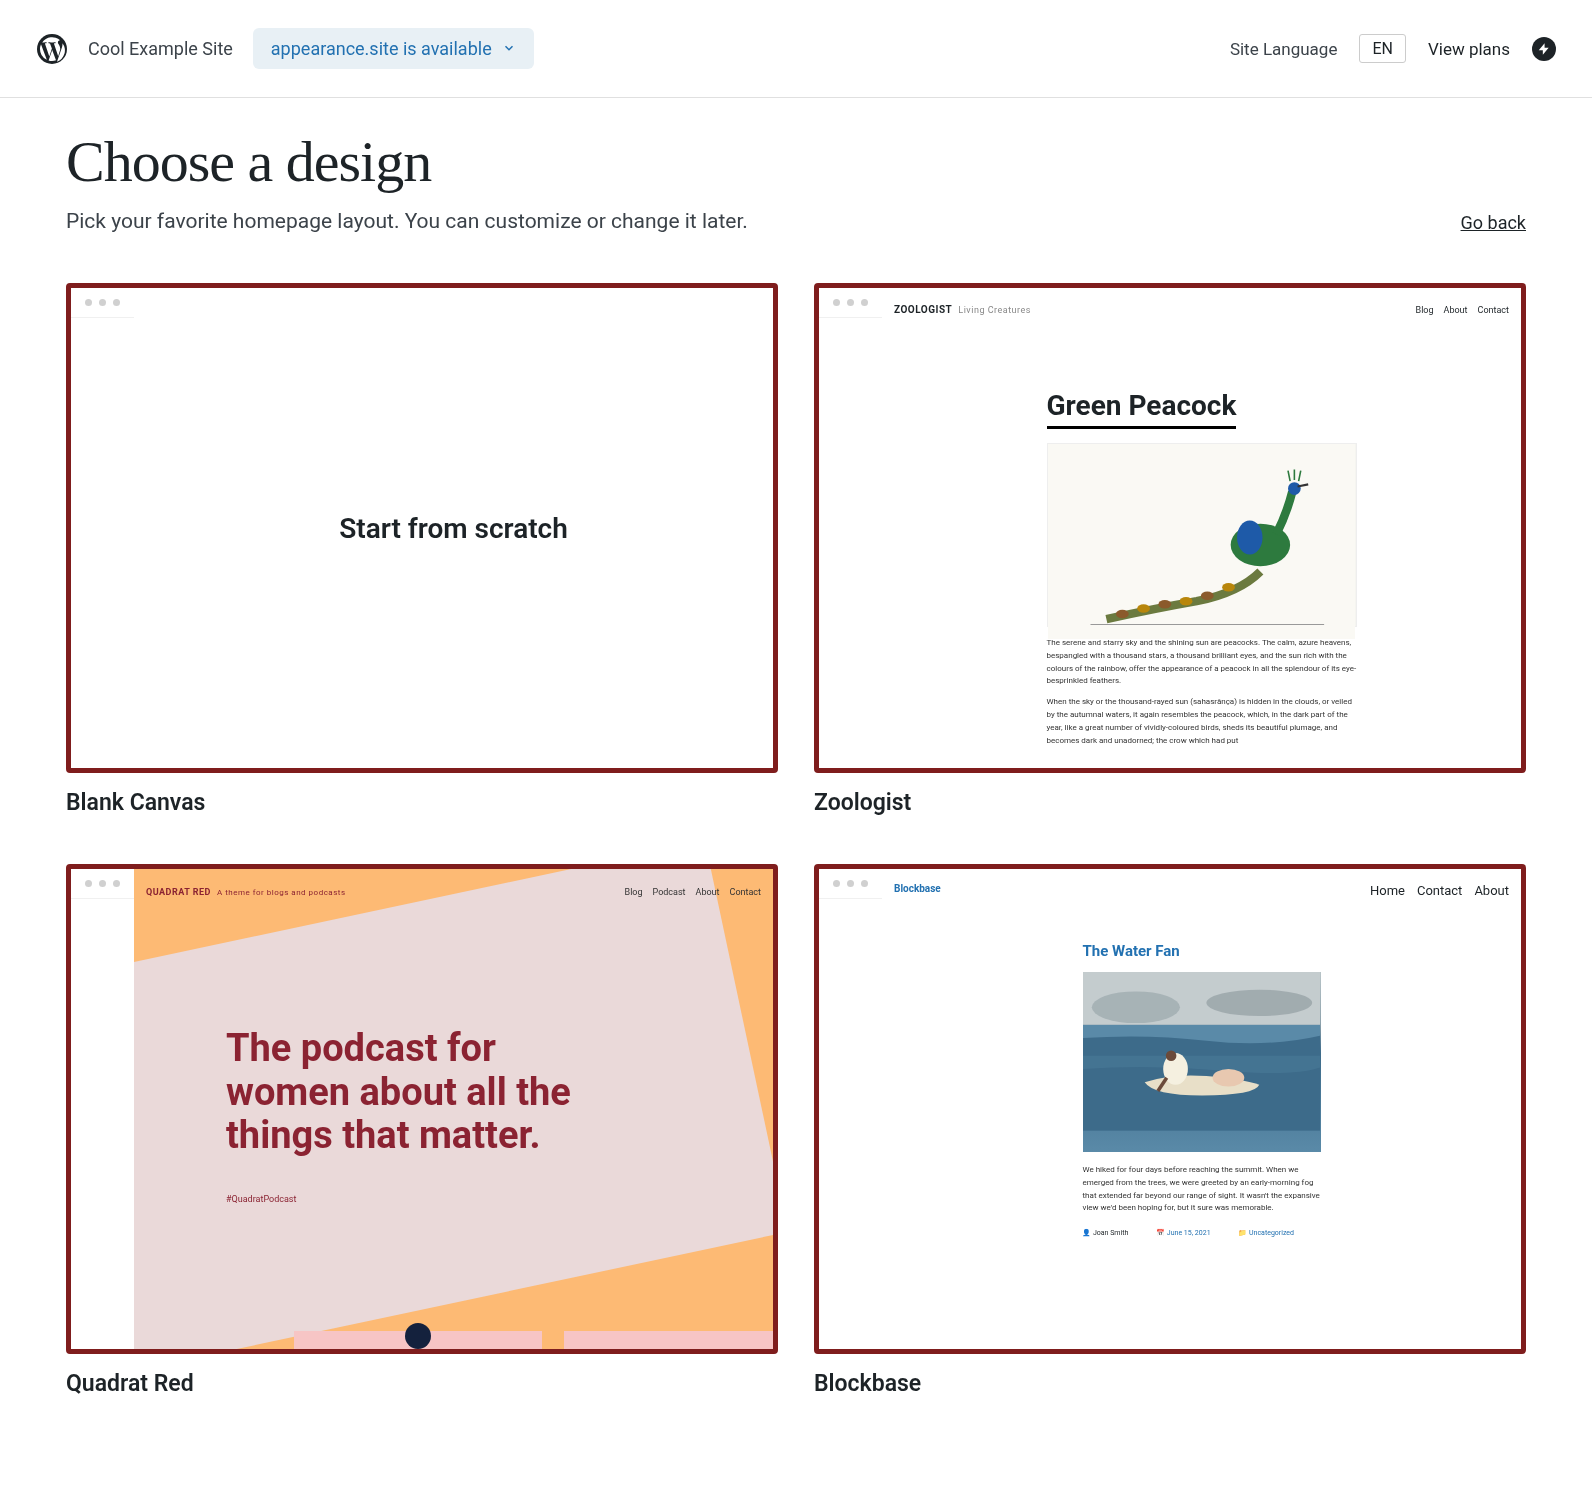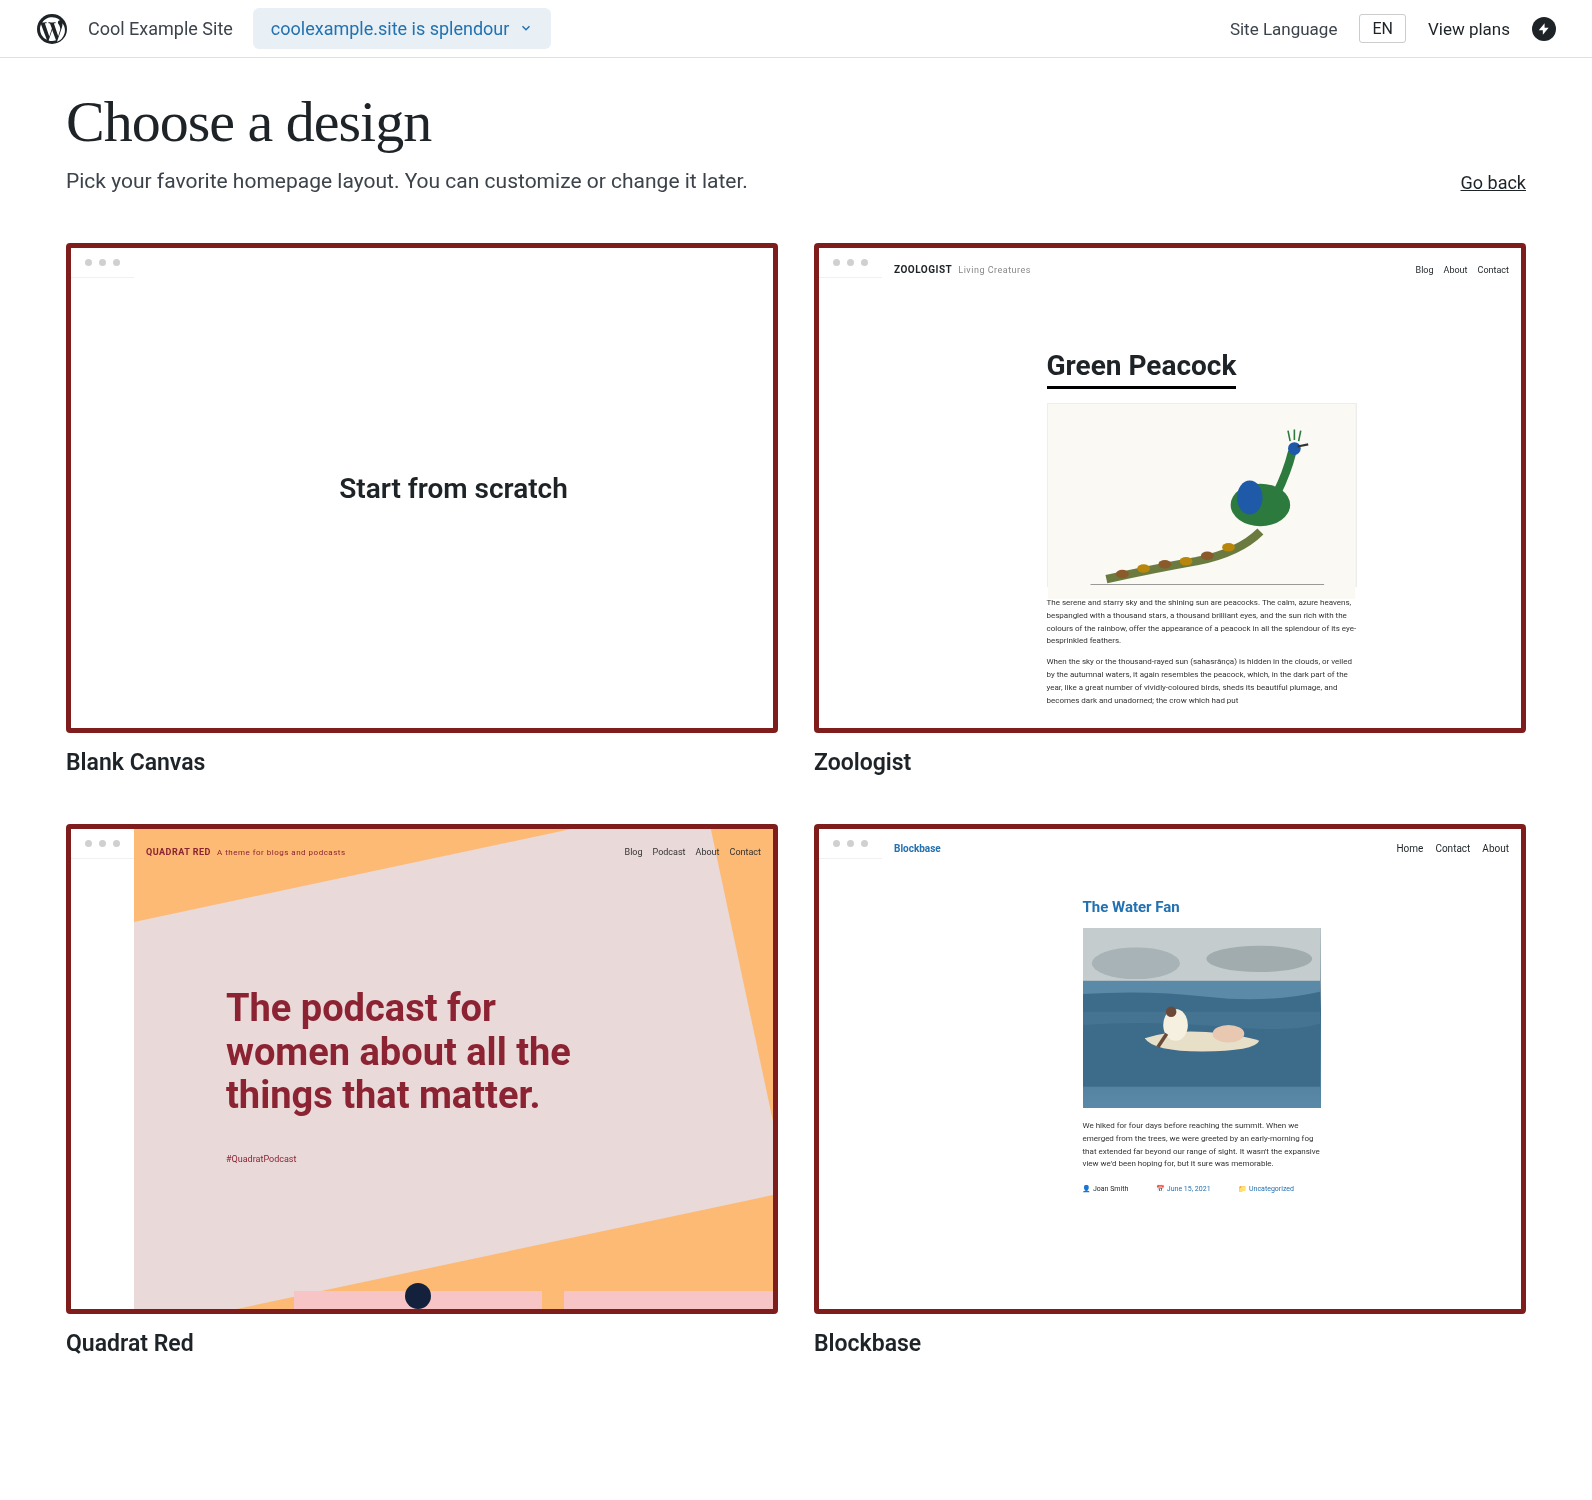--- a/index.html
+++ b/index.html
@@ -1,17 +1,17 @@
 <!DOCTYPE html>
 <html><head>
 <meta charset="utf-8">
 <style>
 * { margin: 0; padding: 0; box-sizing: border-box; }
 body { font-family: -apple-system, BlinkMacSystemFont, "Segoe UI", Roboto, sans-serif; color: #1d2327; background: #fff; }
-.topbar { display: flex; align-items: center; padding: 8px 36px; border-bottom: 1px solid #e0e0e0; }
+.topbar { display: flex; align-items: center; padding: 28px 36px; border-bottom: 1px solid #e0e0e0; }
 .topbar-left { display: flex; align-items: center; gap: 20px; flex: 1; }
 .wp-logo { width: 32px; height: 32px; }
 .site-name { font-size: 18px; color: #3c434a; }
 .domain-pill { background: #e8f0f5; color: #2271b1; padding: 10px 18px; border-radius: 6px; font-size: 18px; display: flex; align-items: center; gap: 10px; cursor: pointer; }
 .topbar-right { display: flex; align-items: center; gap: 22px; }
 .lang-label { font-size: 17px; color: #3c434a; }
 .lang-box { border: 1px solid #ccc; padding: 4px 12px; font-size: 16px; border-radius: 3px; cursor: pointer; }
 .view-plans { font-size: 17px; color: #1d2327; cursor: pointer; }
 .bolt-icon { width: 24px; height: 24px; background: #1d2327; border-radius: 50%; display: flex; align-items: center; justify-content: center; color: #fff; font-size: 14px; }
 .main { padding: 30px 66px 60px; max-width: 1592px; }
@@ -49,21 +49,21 @@
 .quad-hero { position: relative; margin: 130px 0 0 80px; max-width: 400px; }
 .quad-title { color: #8b2332; font-size: 38px; font-weight: 700; line-height: 1.15; }
 .quad-hash { color: #8b2332; font-size: 9px; margin-top: 36px; }
 .quad-blocks { position: absolute; bottom: -10px; left: 160px; display: flex; gap: 22px; }
 .qb { width: 248px; height: 28px; background: #f7c5c5; position: relative; }
 .qb-circle { position: absolute; left: 50%; top: -8px; transform: translateX(-50%); width: 26px; height: 26px; background: #14213d; border-radius: 50%; }
 
 .bb { padding: 14px 12px; font-size: 10px; }
 .bb-head { display: flex; justify-content: space-between; }
 .bb-brand { color: #2271b1; font-weight: 700; font-size: 10px; }
-.bb-nav span { margin-left: 12px; font-size: 10px; }
+.bb-nav span { margin-left: 12px; font-size: 13px; }
 .bb-article { width: 238px; margin: 44px auto 0; }
 .bb-title { color: #2271b1; font-size: 15px; font-weight: 700; }
 .bb-img { width: 100%; height: 180px; margin: 12px 0; background: linear-gradient(180deg, #b8c4c8 0%, #8fa3ad 28%, #3d6b8a 45%, #5a8aa8 100%); position: relative; }
 .bb-text { font-size: 8px; line-height: 1.6; color: #333; }
 .bb-meta { font-size: 7px; margin-top: 14px; display: flex; gap: 28px; }
 .bb-meta span:nth-child(2), .bb-meta span:nth-child(3) { color: #2271b1; }
 .peacock-svg { position: absolute; inset: 0; }
 .boat-svg { position: absolute; inset: 0; }
 </style>
 </head>
@@ -72,21 +72,21 @@
 <div class="topbar">
   <div class="topbar-left">
     <span class="wp-logo">
       <svg viewBox="0 0 32 32">
           <circle cx="16" cy="16" r="15" fill="#1d2327"></circle>
           <path d="M4 16a12 12 0 0 0 6.8 10.8L5 11.2A12 12 0 0 0 4 16zm20.1-.6c0-1.5-.5-2.5-1-3.3-.6-1-1.2-1.8-1.2-2.8 0-1.1.8-2.1 2-2.1h.2A12 12 0 0 0 6.2 9.5h.8c1.3 0 3.2-.2 3.2-.2.7 0 .8 1 .1 1 0 0-.7.1-1.4.1l4.4 13 2.6-7.9-1.9-5.1-1.3-.1c-.7 0-.6-1 .1-1 0 0 2 .2 3.2.2 1.3 0 3.2-.2 3.2-.2.7 0 .8 1 .1 1 0 0-.7.1-1.4.1l4.3 12.9 1.2-4c.5-1.6.9-2.8.9-3.9zM16.2 17l-3.6 10.5a12 12 0 0 0 7.4-.2l-.1-.2L16.2 17zm10.3-6.8v.8c0 1.4-.3 3-1.1 5l-4.4 12.7A12 12 0 0 0 26.5 10.2z" fill="#fff"></path>
         </svg>
     </span>
     <span class="site-name">Cool Example Site</span>
     <div class="domain-pill">
-      <span>coolexample.site is splendour</span>
+      <span>appearance.site is available</span>
       <span>
         <svg width="14" height="14" viewBox="0 0 24 24" fill="none" stroke="#2271b1" stroke-width="2.5">
             <path d="M6 9l6 6 6-6"></path>
           </svg>
       </span>
     </div>
   </div>
   <div class="topbar-right">
     <span class="lang-label">Site Language</span>
     <span class="lang-box">EN</span>

